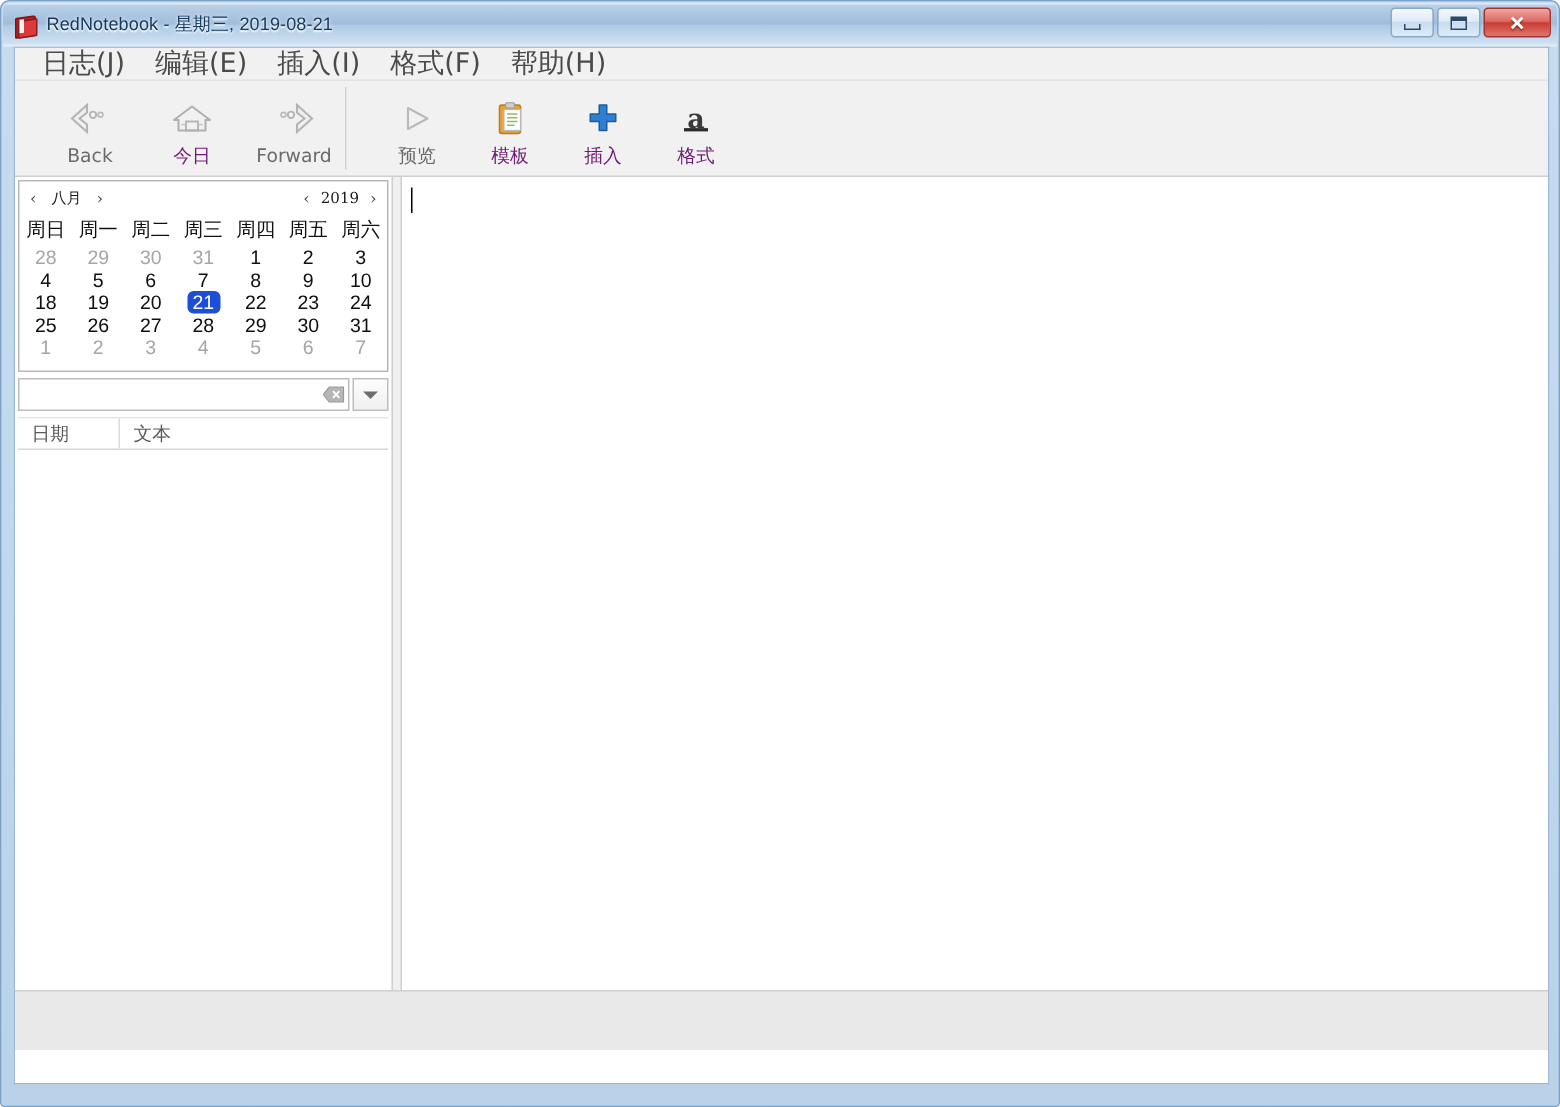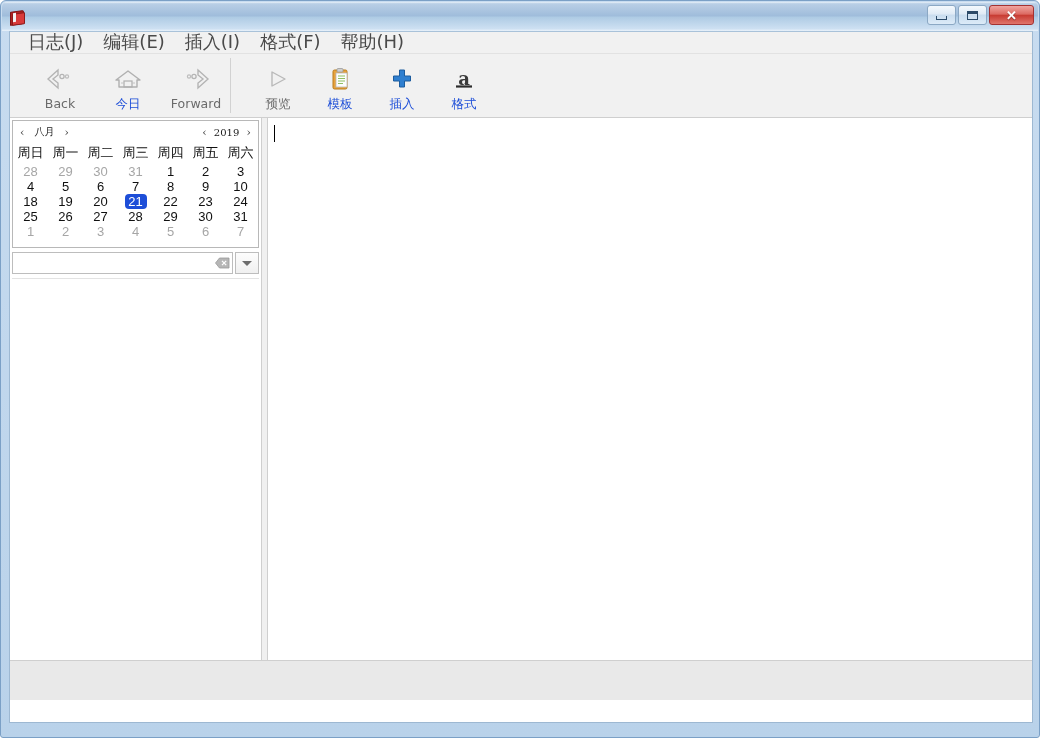--- a/index.html
+++ b/index.html
@@ -173,21 +173,21 @@
     padding-top: 4px;
   }
   #tool-group-left .tool-btn { width: 68px; }
   .tool-ico {
     height: 30px;
     display: flex; align-items: center; justify-content: center;
     margin-bottom: 2px;
   }
   .tool-lbl {
     font-size: 12.5px;
-    color: #1d4ed8;
+    color: #701a75;
     white-space: nowrap;
     font-family: "DejaVu Sans", sans-serif;
   }
   .tool-btn.disabled .tool-lbl { color: #6a6a6a; }
 
   
   #body-split {
     display: flex;
     height: 542px;
     background: #ffffff;
@@ -382,20 +382,21 @@
 <body>
 
 <div id="window-frame">
 
   <div id="title-bar">
     <div id="app-icon">
       <div class="bk-back"></div>
       <div class="bk-front"></div>
       <div class="bk-page"></div>
     </div>
+    <span id="title-text">RedNotebook - 星期三, 2019-08-21</span>
 
     <div id="window-buttons">
       <div class="win-btn">
         <div class="glyph-min"></div>
       </div>
       <div class="win-btn">
         <div class="glyph-max"></div>
       </div>
       <div class="win-btn close">
         <span class="glyph-close">✕</span>
@@ -590,20 +591,24 @@
                 <path d="M7 3.8 L11.2 8.2 M11.2 3.8 L7 8.2" stroke="#ffffff" stroke-width="1.2"></path>
               </svg>
             </span>
           </div>
           <div id="search-dropdown-button">
             <span class="chev-down"></span>
           </div>
         </div>
 
         <div id="results">
+          <div id="results-head">
+            <div class="res-col date">日期</div>
+            <div class="res-col text">文本</div>
+          </div>
           <div id="results-body"></div>
         </div>
 
       </div>
 
       <div id="splitter"></div>
 
       <div id="editor-pane">
         <div id="caret"></div>
       </div>

